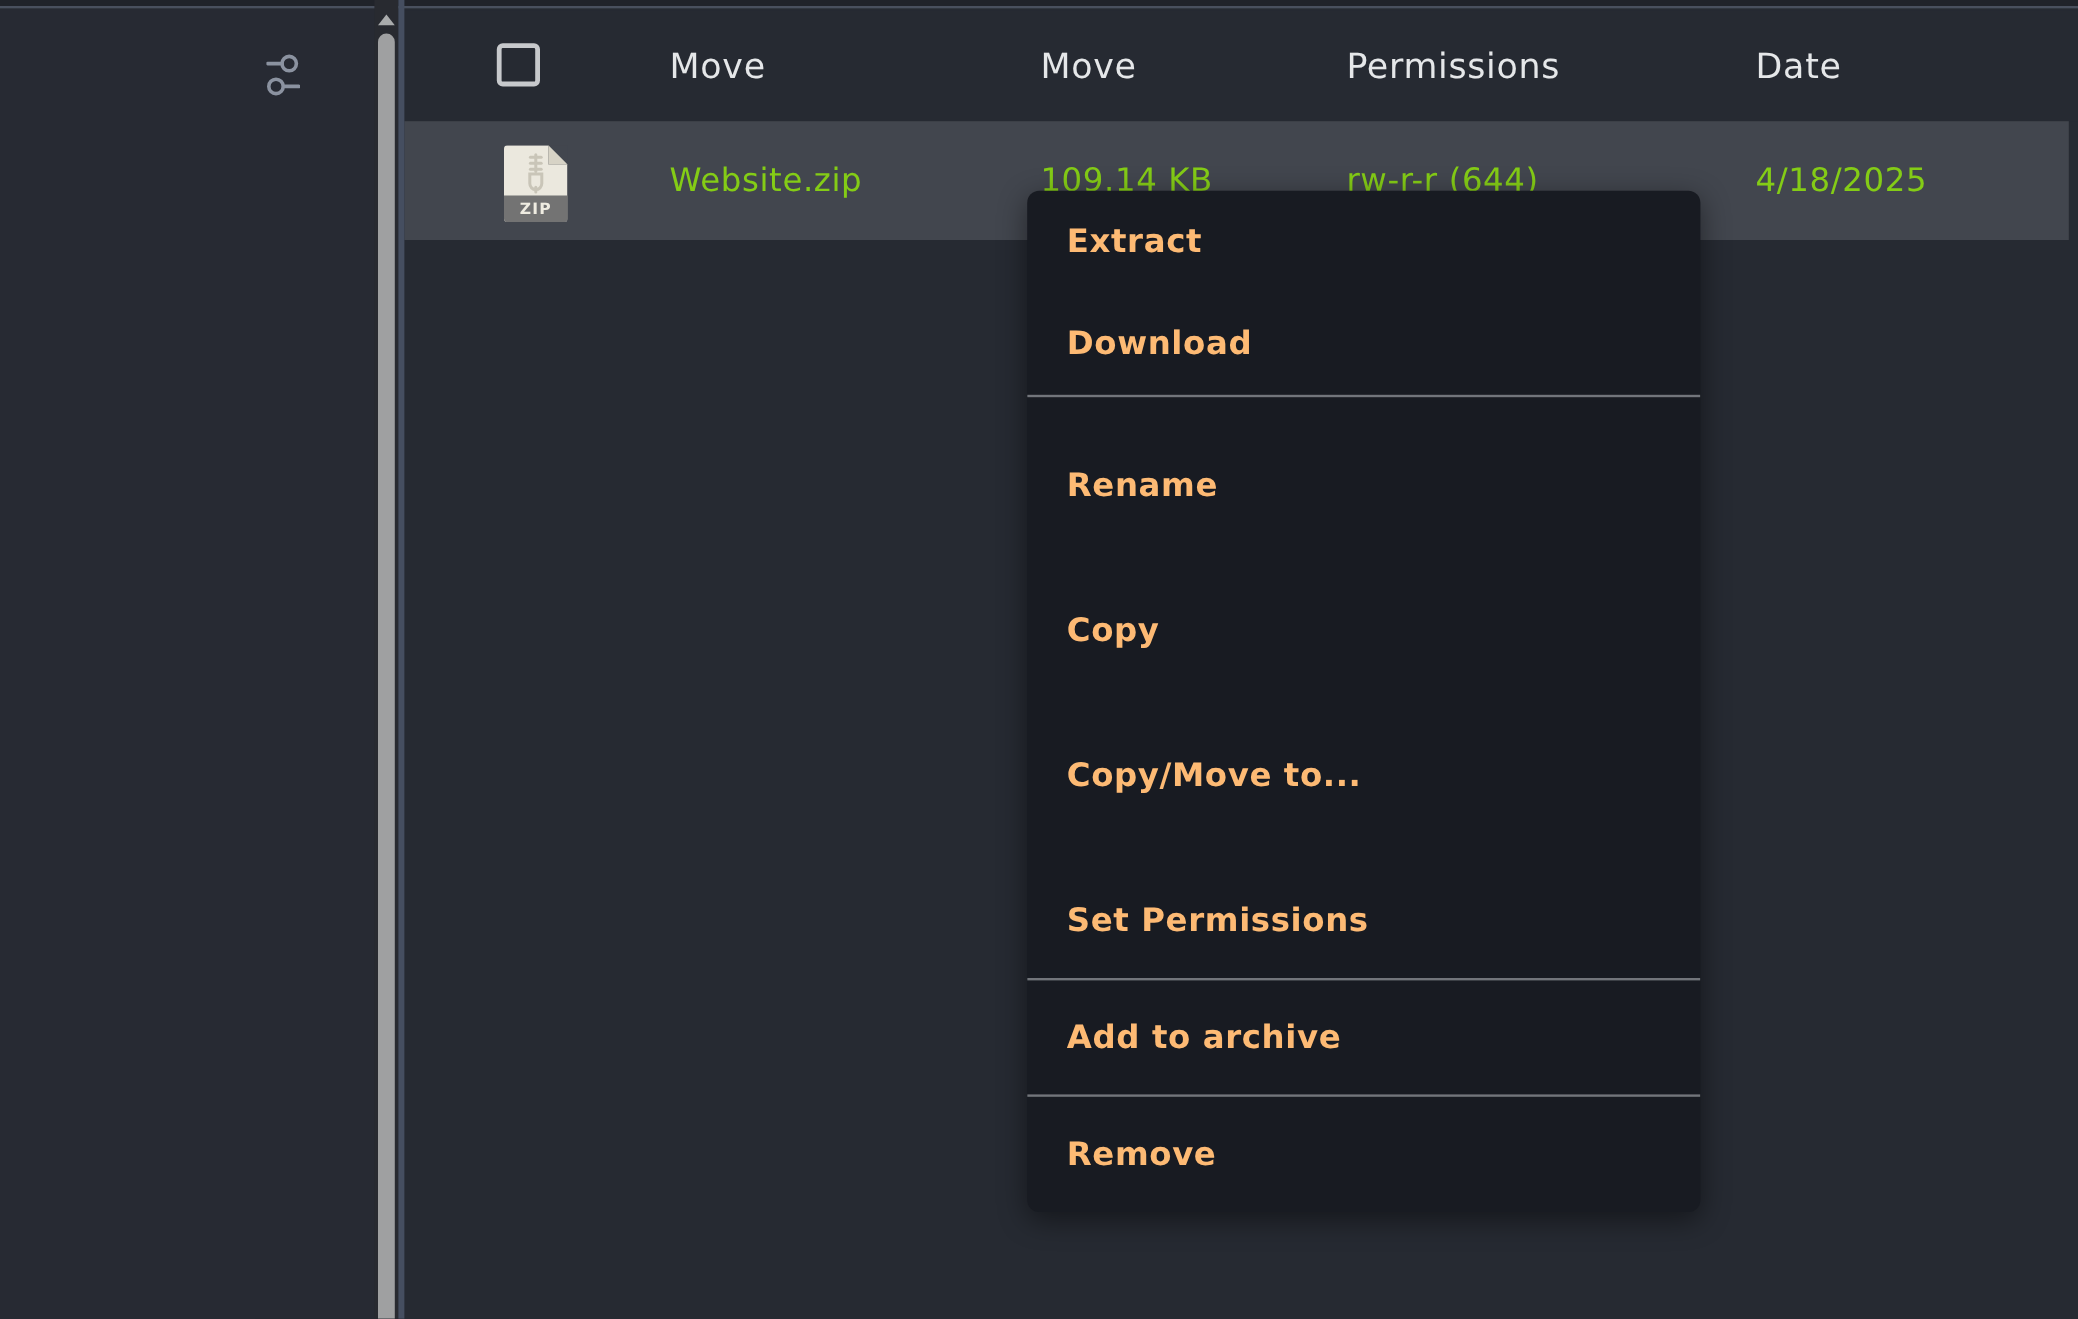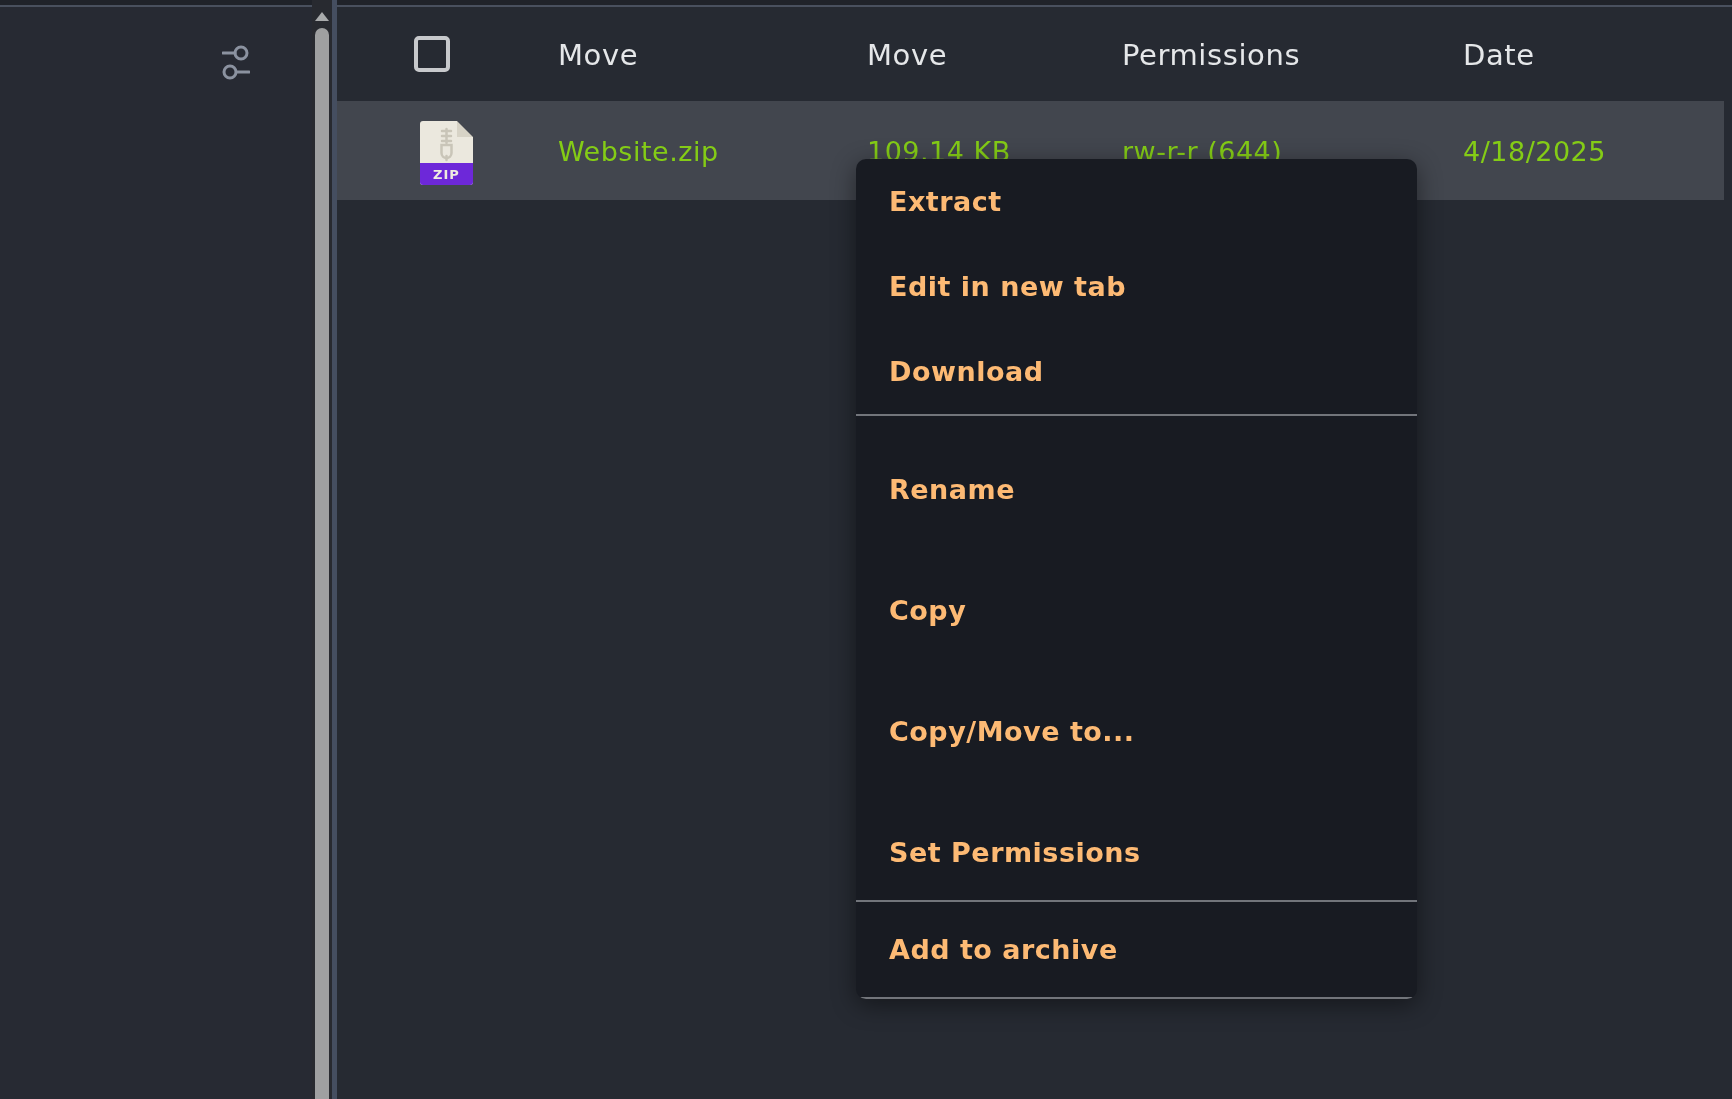--- a/index.html
+++ b/index.html
@@ -83,21 +83,21 @@
     position:absolute; inset:0; background:#ebe8de; border-radius:3px;
     clip-path:polygon(0 0, 37px 0, 53px 16px, 53px 64px, 0 64px);
   }
   .zip-fold {
     position:absolute; top:0; right:0; width:0; height:0;
     border-left:16px solid #d7d3c6; border-top:16px solid #42464e;
   }
   .zip-zipper { position:absolute; left:0; top:6px; width:53px; height:36px; }
   .zip-band {
     position:absolute; left:0; bottom:0; width:53px; height:22px;
-    background:#6d28d9; border-radius:0 0 3px 3px;
+    background:#737373; border-radius:0 0 3px 3px;
     display:flex; align-items:center; justify-content:center;
     font-size:13px; font-weight:bold; letter-spacing:1px; color:#efece1;
   }
 
   
   .context-menu {
     position:absolute; left:856px; top:159px; width:561px;
     background:#181b22; border-radius:10px;
     box-shadow:0 6px 24px rgba(0,0,0,0.45);
     z-index:10; overflow:hidden;
@@ -166,28 +166,30 @@
     <div class="cell col-size">109.14 KB</div>
     <div class="cell col-perm">rw-r-r (644)</div>
     <div class="cell col-date">4/18/2025</div>
   </div>
 
 </div>
 
 <div class="context-menu">
   <div class="menu-group g1">
     <div class="menu-item">Extract</div>
-    <div class="menu-item">Edit in new tab</div>
     <div class="menu-item">Download</div>
   </div>
   <div class="menu-divider"></div>
   <div class="menu-group g2">
     <div class="menu-item">Rename</div>
     <div class="menu-item">Copy</div>
     <div class="menu-item">Copy/Move to...</div>
     <div class="menu-item">Set Permissions</div>
   </div>
   <div class="menu-divider"></div>
   <div class="menu-group g3">
     <div class="menu-item">Add to archive</div>
   </div>
   <div class="menu-divider"></div>
+  <div class="menu-group g4">
+    <div class="menu-item">Remove</div>
+  </div>
 </div>
 
 </body></html>

